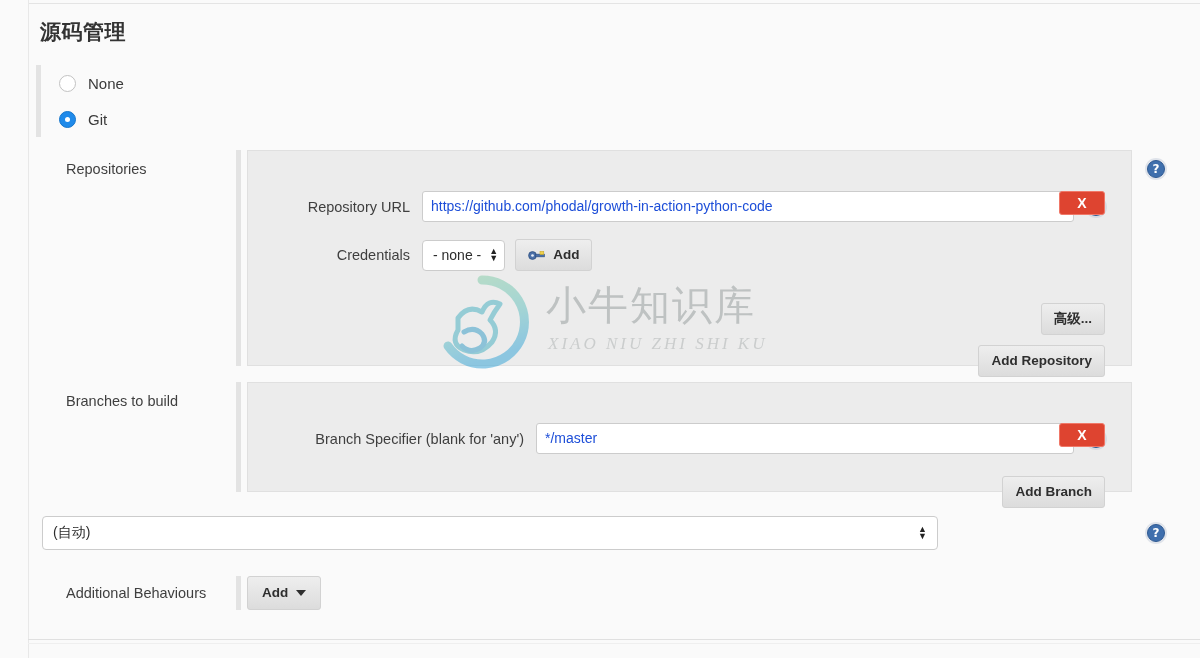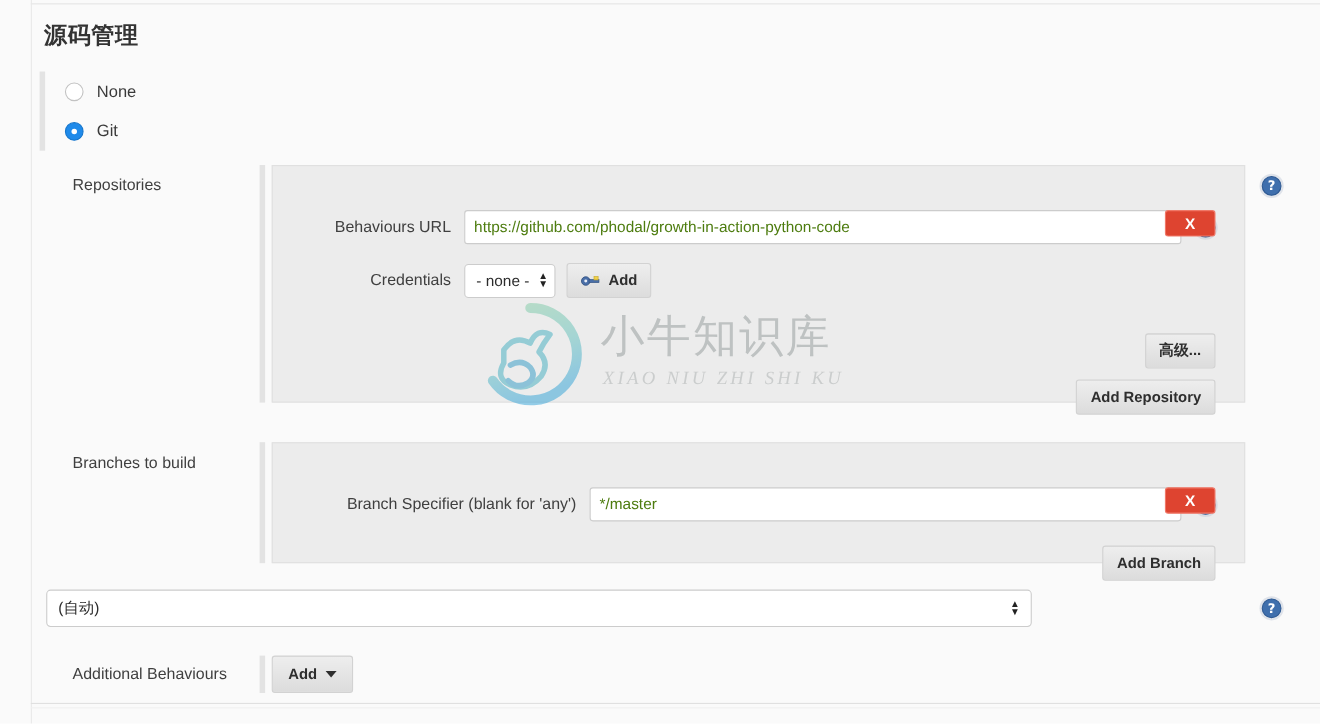--- a/index.html
+++ b/index.html
@@ -135,21 +135,21 @@
     color: #3f3f3f;
     padding-right: 12px;
     flex: 0 0 auto;
   }
   .text-input {
     height: 31px;
     border: 1px solid #cccccc;
     border-radius: 3px;
     background: #ffffff;
     font-size: 14px;
-    color: #4d7c0f;
+    color: #1d4ed8;
     padding: 0 8px;
     line-height: 29px;
     overflow: hidden;
     white-space: nowrap;
   }
   .help-icon {
     width: 18px; height: 18px;
     border-radius: 50%;
     background: #3f6fad;
     border: 1px solid #2f5a93;
@@ -289,21 +289,21 @@
   <div class="form-area">
 
     <div class="row" style="margin-top:10px;">
       <div class="row-label" style="padding-top:10px;">Repositories</div>
       <div class="row-body" style="max-width:896px;">
         <div class="panel" style="height:216px;">
           <div class="panel-inner">
             <div class="del-btn">X</div>
 
             <div class="field-row" style="margin-top:30px;">
-              <div class="field-label" style="width:162px;">Behaviours URL</div>
+              <div class="field-label" style="width:162px;">Repository URL</div>
               <div class="text-input" style="width:672px;">https://github.com/phodal/growth-in-action-python-code</div>
               <div class="help-icon" style="margin-left:13px;">?</div>
             </div>
 
             <div class="field-row" style="margin-top:17px;">
               <div class="field-label" style="width:162px;">Credentials</div>
               <div class="select">
                 <span>- none -</span>
                 <span class="spinner">
                     <i>▲</i>
@@ -324,21 +324,21 @@
             <div class="panel-actions" style="margin-top:22px;">
               <div class="btn">高级...</div>
               <div class="btn">Add Repository</div>
             </div>
           </div>
         </div>
       </div>
       <div class="help-icon" style="position:absolute; left:1111px; top:10px;">?</div>
     </div>
 
-    <div class="row" style="margin-top:36px;">
+    <div class="row" style="margin-top:16px;">
       <div class="row-label" style="padding-top:10px;">Branches to build</div>
       <div class="row-body" style="max-width:896px;">
         <div class="panel" style="height:110px;">
           <div class="panel-inner">
             <div class="del-btn">X</div>
 
             <div class="field-row" style="margin-top:30px;">
               <div class="field-label" style="width:276px;">Branch Specifier (blank for 'any')</div>
               <div class="text-input" style="width:558px;">*/master</div>
               <div class="help-icon" style="margin-left:13px;">?</div>

